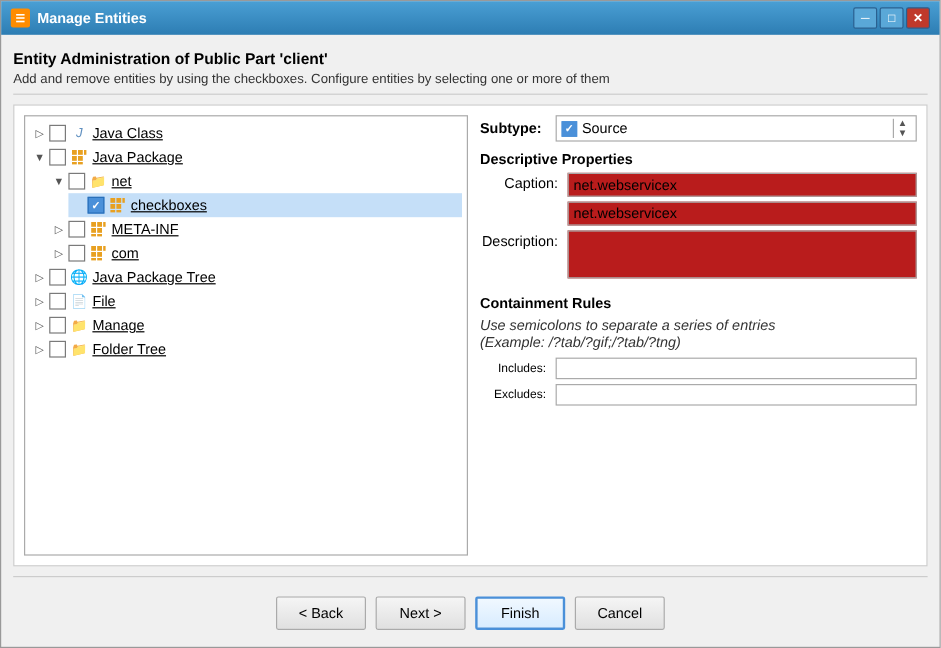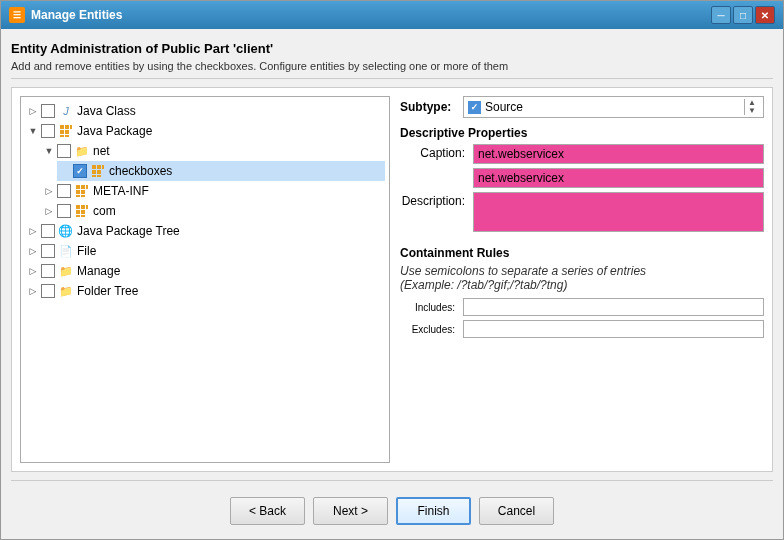--- a/index.html
+++ b/index.html
@@ -28,39 +28,39 @@
     .tree-item.selected { background: #c5dff8; }
     
     .expand-btn { width: 16px; height: 16px; display: flex; align-items: center; justify-content: center; cursor: pointer; color: #555; font-size: 9px; flex-shrink: 0; }
     .expand-placeholder { width: 16px; flex-shrink: 0; }
     
     .checkbox { width: 14px; height: 14px; border: 1px solid #7a7a7a; background: white; flex-shrink: 0; display: flex; align-items: center; justify-content: center; margin-right: 3px; }
     .checkbox.checked { background: #4a90d9; border-color: #2a70b9; }
     .checkbox-check { color: white; font-size: 9px; font-weight: bold; }
     
     .node-icon { width: 16px; height: 16px; flex-shrink: 0; margin-right: 3px; display: flex; align-items: center; justify-content: center; }
-    .node-label { font-size: 12px; }
+    .node-label { font-size: 12px; text-decoration: underline; }
     
     .right-panel { flex: 1; display: flex; flex-direction: column; gap: 8px; }
     
     .subtype-row { display: flex; align-items: center; gap: 8px; }
     .subtype-label { font-size: 12px; font-weight: bold; width: 55px; }
     .subtype-combo { flex: 1; border: 1px solid #aaa; background: white; height: 22px; display: flex; align-items: center; padding: 0 4px; position: relative; }
     .subtype-combo-inner { display: flex; align-items: center; gap: 4px; flex: 1; }
     .combo-checkbox { width: 13px; height: 13px; border: 1px solid #4a90d9; background: #4a90d9; display: flex; align-items: center; justify-content: center; }
     .combo-text { font-size: 12px; flex: 1; }
     .combo-arrows { display: flex; flex-direction: column; border-left: 1px solid #aaa; padding: 0 3px; }
     .combo-arrow { font-size: 8px; color: #555; line-height: 1; }
     
     .section-title { font-size: 12px; font-weight: bold; color: #000; margin-bottom: 4px; }
     
     .props-section { }
     .prop-row { display: flex; align-items: flex-start; gap: 8px; margin-bottom: 6px; }
     .prop-label { font-size: 12px; width: 65px; padding-top: 2px; text-align: right; }
-    .prop-value { flex: 1; border: 1px solid #aaa; background: #ec4899; padding: 2px 4px; font-size: 12px; min-height: 18px; }
+    .prop-value { flex: 1; border: 1px solid #aaa; background: #b91c1c; padding: 2px 4px; font-size: 12px; min-height: 18px; }
     .prop-multiline { min-height: 50px; }
     
     .containment-section { }
     .containment-desc { font-size: 11px; color: #333; margin-bottom: 6px; font-style: italic; }
     .containment-rule { display: flex; align-items: center; gap: 8px; margin-bottom: 4px; }
     .rule-label { font-size: 10px; width: 55px; text-align: right; }
     .rule-input { flex: 1; border: 1px solid #aaa; background: white; height: 18px; }
     
     .divider { border: none; border-top: 1px solid #ccc; }
     

